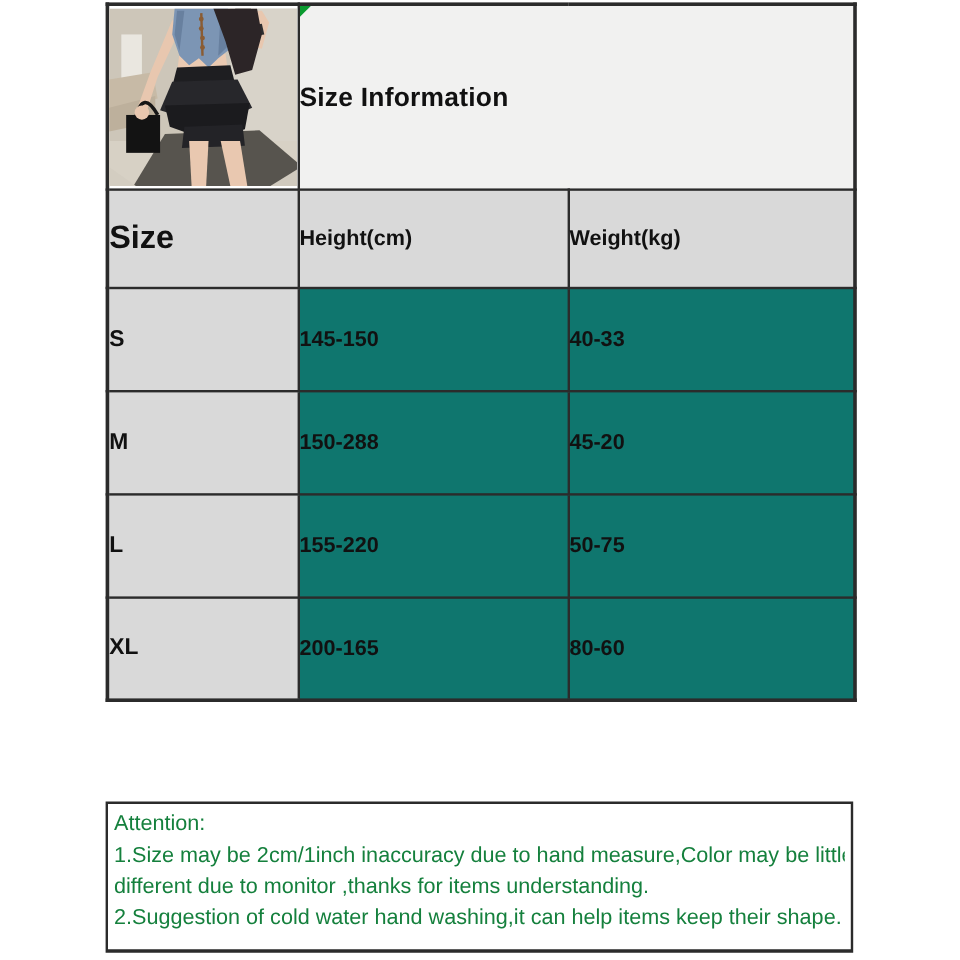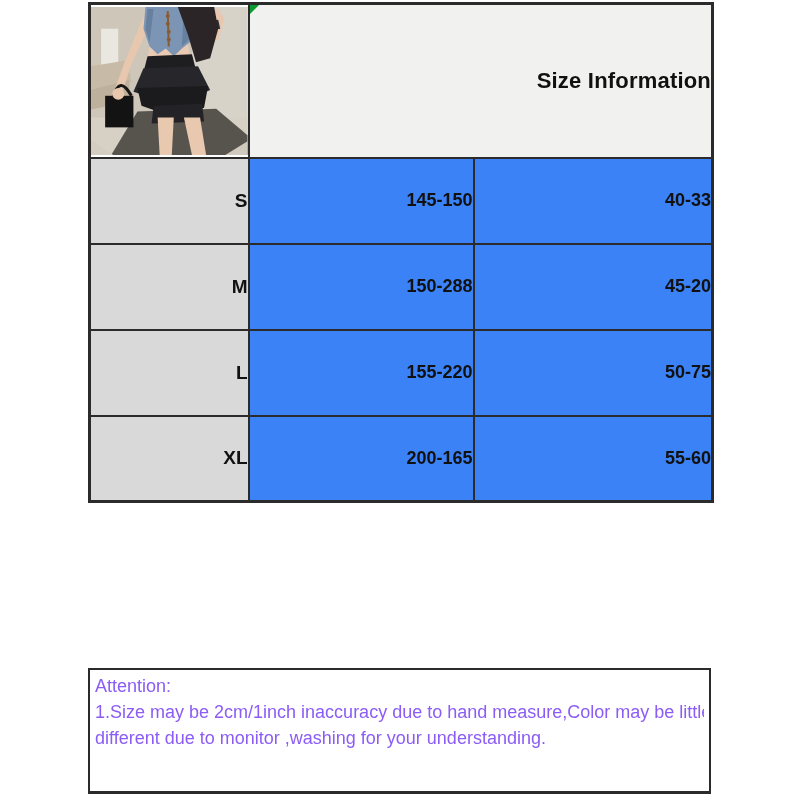--- a/index.html
+++ b/index.html
@@ -10,21 +10,21 @@
   }
   .sheet{position:absolute;inset:0;background:#ffffff;}
 
   table.size-table{
     position:absolute;left:88px;top:2px;width:623px;
     border-collapse:collapse;table-layout:fixed;
     border:3px solid #2b2b2b;
   }
   table.size-table td{
     border:2px solid #2b2b2b;
-    text-align:right;vertical-align:middle;
+    text-align:left;vertical-align:middle;
     padding:0;
   }
   tr.photo-row{height:154px;}
   tr.header-row{height:82px;}
   tr.data-row{height:86px;}
 
   td.photo-cell{background:#ffffff;padding:2px;}
   td.photo-cell svg{display:block;width:100%;height:148px;}
 
   td.title-cell{
@@ -32,28 +32,28 @@
     font-size:22px;font-weight:bold;letter-spacing:0.2px;
   }
   .corner-triangle{
     position:absolute;left:0;top:0;width:0;height:0;
     border-top:9px solid #0a9a2f;border-right:9px solid transparent;
   }
 
   td.head-size{background:#d9d9d9;font-size:27px;font-weight:bold;}
   td.head-col{background:#d9d9d9;font-size:18px;font-weight:bold;}
   td.size-label{background:#d9d9d9;font-size:19px;font-weight:bold;}
-  td.value-cell{background:#3b82f6;font-size:18px;font-weight:bold;}
+  td.value-cell{background:#0f766e;font-size:18px;font-weight:bold;}
 
   .attention-box{
     position:absolute;left:88px;top:668px;width:623px;height:126px;
     box-sizing:border-box;background:#ffffff;
     border:2px solid #2b2b2b;border-bottom-width:3px;
     padding:3px 5px;
-    font-size:18px;line-height:26px;color:#8b5cf6;
+    font-size:18px;line-height:26px;color:#15803d;
     text-align:left;
   }
   .attention-box .note-line{white-space:nowrap;overflow:hidden;}
 </style>
 </head>
 <body>
 
 <div class="sheet">
 
   <table class="size-table">
@@ -108,43 +108,49 @@
             <rect x="14" y="90" width="28" height="32" fill="#131313"></rect>
             <circle cx="27" cy="88" r="6" fill="#e8c7af"></circle>
           </svg>
         </td>
         <td class="title-cell" colspan="2">
           <span class="corner-triangle"></span>
           <span>Size Information</span>
         </td>
       </tr>
 
+      <tr class="header-row">
+        <td class="head-size">Size</td>
+        <td class="head-col">Height(cm)</td>
+        <td class="head-col">Weight(kg)</td>
+      </tr>
 
       <tr class="data-row">
         <td class="size-label">S</td>
         <td class="value-cell">145-150</td>
         <td class="value-cell">40-33</td>
       </tr>
       <tr class="data-row">
         <td class="size-label">M</td>
         <td class="value-cell">150-288</td>
         <td class="value-cell">45-20</td>
       </tr>
       <tr class="data-row">
         <td class="size-label">L</td>
         <td class="value-cell">155-220</td>
         <td class="value-cell">50-75</td>
       </tr>
       <tr class="data-row">
         <td class="size-label">XL</td>
         <td class="value-cell">200-165</td>
-        <td class="value-cell">55-60</td>
+        <td class="value-cell">80-60</td>
       </tr>
     </tbody>
   </table>
 
   <div class="attention-box">
     <div class="note-line">Attention:</div>
     <div class="note-line">1.Size may be 2cm/1inch inaccuracy due to hand measure,Color may be little</div>
-    <div class="note-line">different due to monitor ,washing for your understanding.</div>
+    <div class="note-line">different due to monitor ,thanks for items understanding.</div>
+    <div class="note-line">2.Suggestion of cold water hand washing,it can help items keep their shape.</div>
   </div>
 
 </div>
 
 </body></html>

